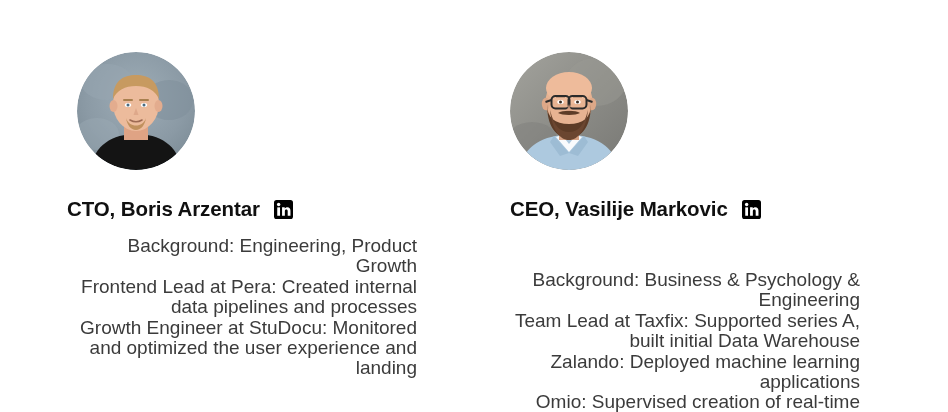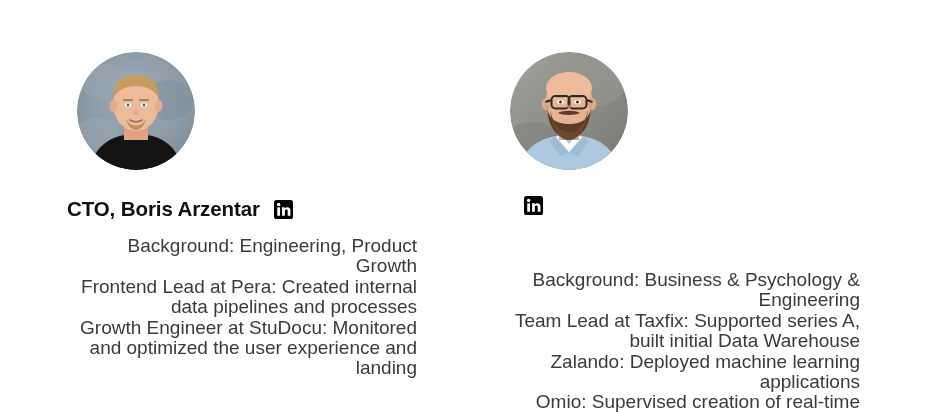--- a/index.html
+++ b/index.html
@@ -209,20 +209,21 @@
             <path d="M41.5 48 L35.5 50"></path>
             <path d="M76.5 48 L82.5 50"></path>
           </g>
 
           <path d="M59 52 L56.5 59 L61.5 59 Z" fill="#d8a083" opacity="0.8"></path>
         </g>
       </svg>
     </div>
 
     <div class="name-row">
+      <span class="name-text">CEO, Vasilije Markovic</span>
       <a class="li-icon" href="#" aria-label="LinkedIn">
         <svg viewBox="0 0 24 24" xmlns="http://www.w3.org/2000/svg">
           <rect x="0" y="0" width="24" height="24" rx="3.2" fill="#000000"></rect>
           <rect x="4.1" y="9.3" width="3.5" height="10.6" fill="#ffffff"></rect>
           <circle cx="5.85" cy="5.7" r="2.15" fill="#ffffff"></circle>
           <path d="M10.2 9.3 h3.35 v1.5 c0.62 -1.1 1.95 -1.8 3.35 -1.8 c2.5 0 3.9 1.6 3.9 4.6 v6.3 h-3.5 v-5.7 c0 -1.45 -0.6 -2.25 -1.8 -2.25 c-1.25 0 -1.8 0.85 -1.8 2.25 v5.7 h-3.5 Z" fill="#ffffff"></path>
         </svg>
       </a>
     </div>
 

